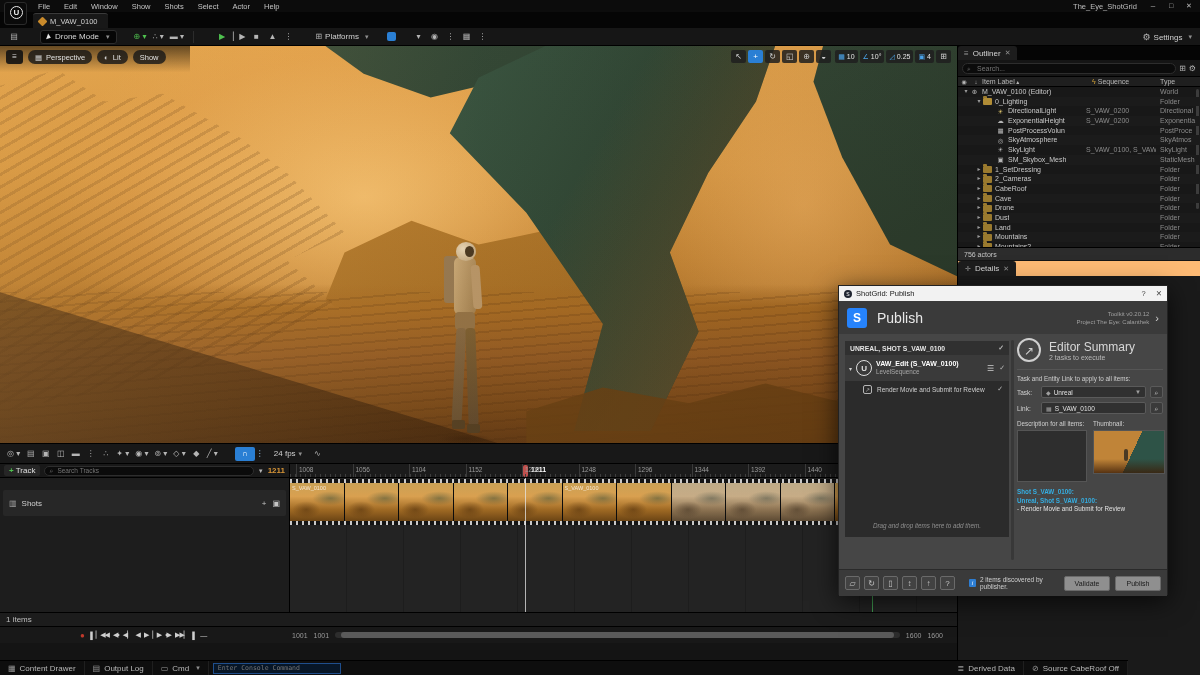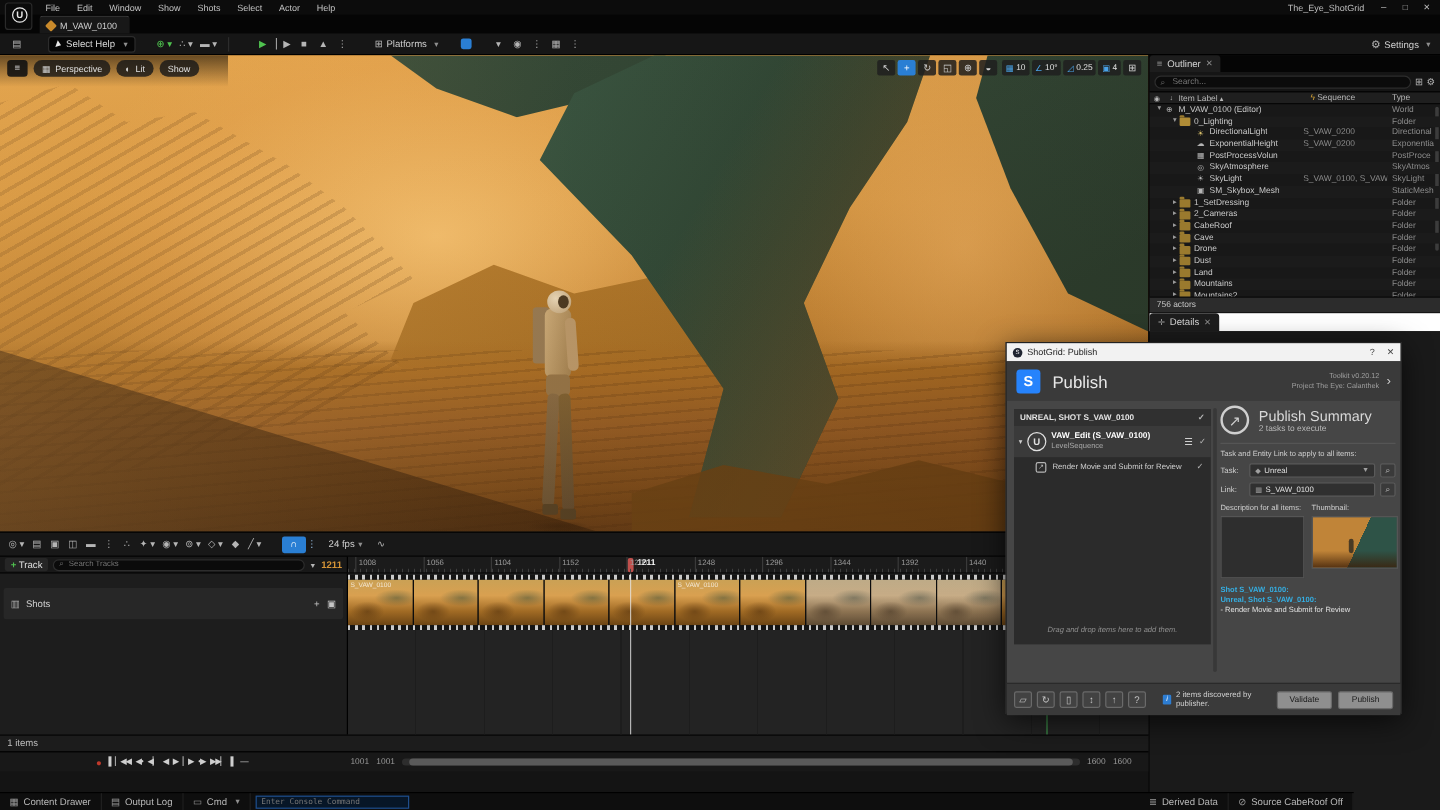--- a/index.html
+++ b/index.html
@@ -118,21 +118,21 @@
   .ic-postprocess .row-icon::before{content:"▦";}
   .ic-sky .row-icon::before{content:"◎";}
   .ic-skylight .row-icon::before{content:"☀";}
   .ic-mesh .row-icon::before{content:"▣";}
   .row-label{flex:0 0 auto;max-width:96px;overflow:hidden;text-overflow:ellipsis;}
   .row-seq{position:absolute;left:128px;width:70px;color:#8b8b8b;overflow:hidden;white-space:nowrap;}
   .ol-row{position:relative;}
   .row-type{position:absolute;left:202px;width:38px;color:#8b8b8b;overflow:hidden;white-space:nowrap;}
   .ol-scrollbar{position:absolute;right:1px;top:2px;width:3px;height:120px;background:#3c3c3c;border-radius:2px;}
   .ol-footer{height:13px;background:#2c2c2c;border-top:1px solid #000;display:flex;align-items:center;padding:0 6px;color:#c5c5c5;font-size:7px;}
-  .details-tabrow{height:15px;background:#ffffff;display:flex;margin-top:1px;}
+  .details-tabrow{height:15px;background:#fdba74;display:flex;margin-top:1px;}
   .details-tab{height:15px;background:#1d1d1d;border-radius:3px 3px 0 0;display:flex;align-items:center;padding:0 7px;gap:4px;color:#d5d5d5;}
   .details-icon::before{content:"✛";color:#9a9a9a;font-size:7px;}
   .rp-rest{flex:1;background:#1a1a1a;height:430px;}
 
   
   .sequencer{position:absolute;left:0;top:443px;width:957px;height:217px;background:#141414;border-top:1px solid #000;}
   .sq-tabrow{height:14px;background:#050505;display:flex;}
   .sq-tab{height:14px;background:#1d1d1d;border-radius:3px 3px 0 0;display:flex;align-items:center;padding:0 7px;gap:4px;color:#d5d5d5;}
   .sq-tab-icon::before{content:"▬";color:#9a9a9a;}
   .sq-toolbar{height:20px;background:#181818;border-bottom:1px solid #000;display:flex;align-items:center;padding-left:4px;}
@@ -286,21 +286,21 @@
     <div class="level-tab">
       <span class="tab-icon"></span>
       <span>M_VAW_0100</span>
     </div>
   </div>
 
   <div class="main-toolbar">
     <span class="tb-icon save-slot">▤</span>
     <div class="mode-pill caret">
       <span class="cursor-shape"></span>
-      <span>Select Help</span>
+      <span>Drone Mode</span>
     </div>
     <div class="tb-group">
 
     <span class="tb-icon green">⊕ ▾</span>
         <span class="tb-icon">∴ ▾</span>
         <span class="tb-icon">▬ ▾</span>
       </div>
     <span class="tb-sep"></span>
     <div class="tb-group">
 
@@ -816,21 +816,21 @@
             <span class="check">✓</span>
           </div>
           <div class="drop-hint">Drag and drop items here to add them.</div>
         </div>
       </div>
       <div class="dlg-scroll"></div>
       <div class="dlg-right">
         <div class="ps-head">
           <span class="ps-circle"></span>
           <span>
-            <div class="ps-title">Publish Summary</div>
+            <div class="ps-title">Editor Summary</div>
             <div class="ps-sub">2 tasks to execute</div>
           </span>
         </div>
         <div class="apply-label">Task and Entity Link to apply to all items:</div>
         <div class="field-row">
           <span class="field-label">Task:</span>
           <span class="field">
             <span class="ficon">◆</span>
             <span>Unreal</span>
             <span class="fcaret">▼</span>

